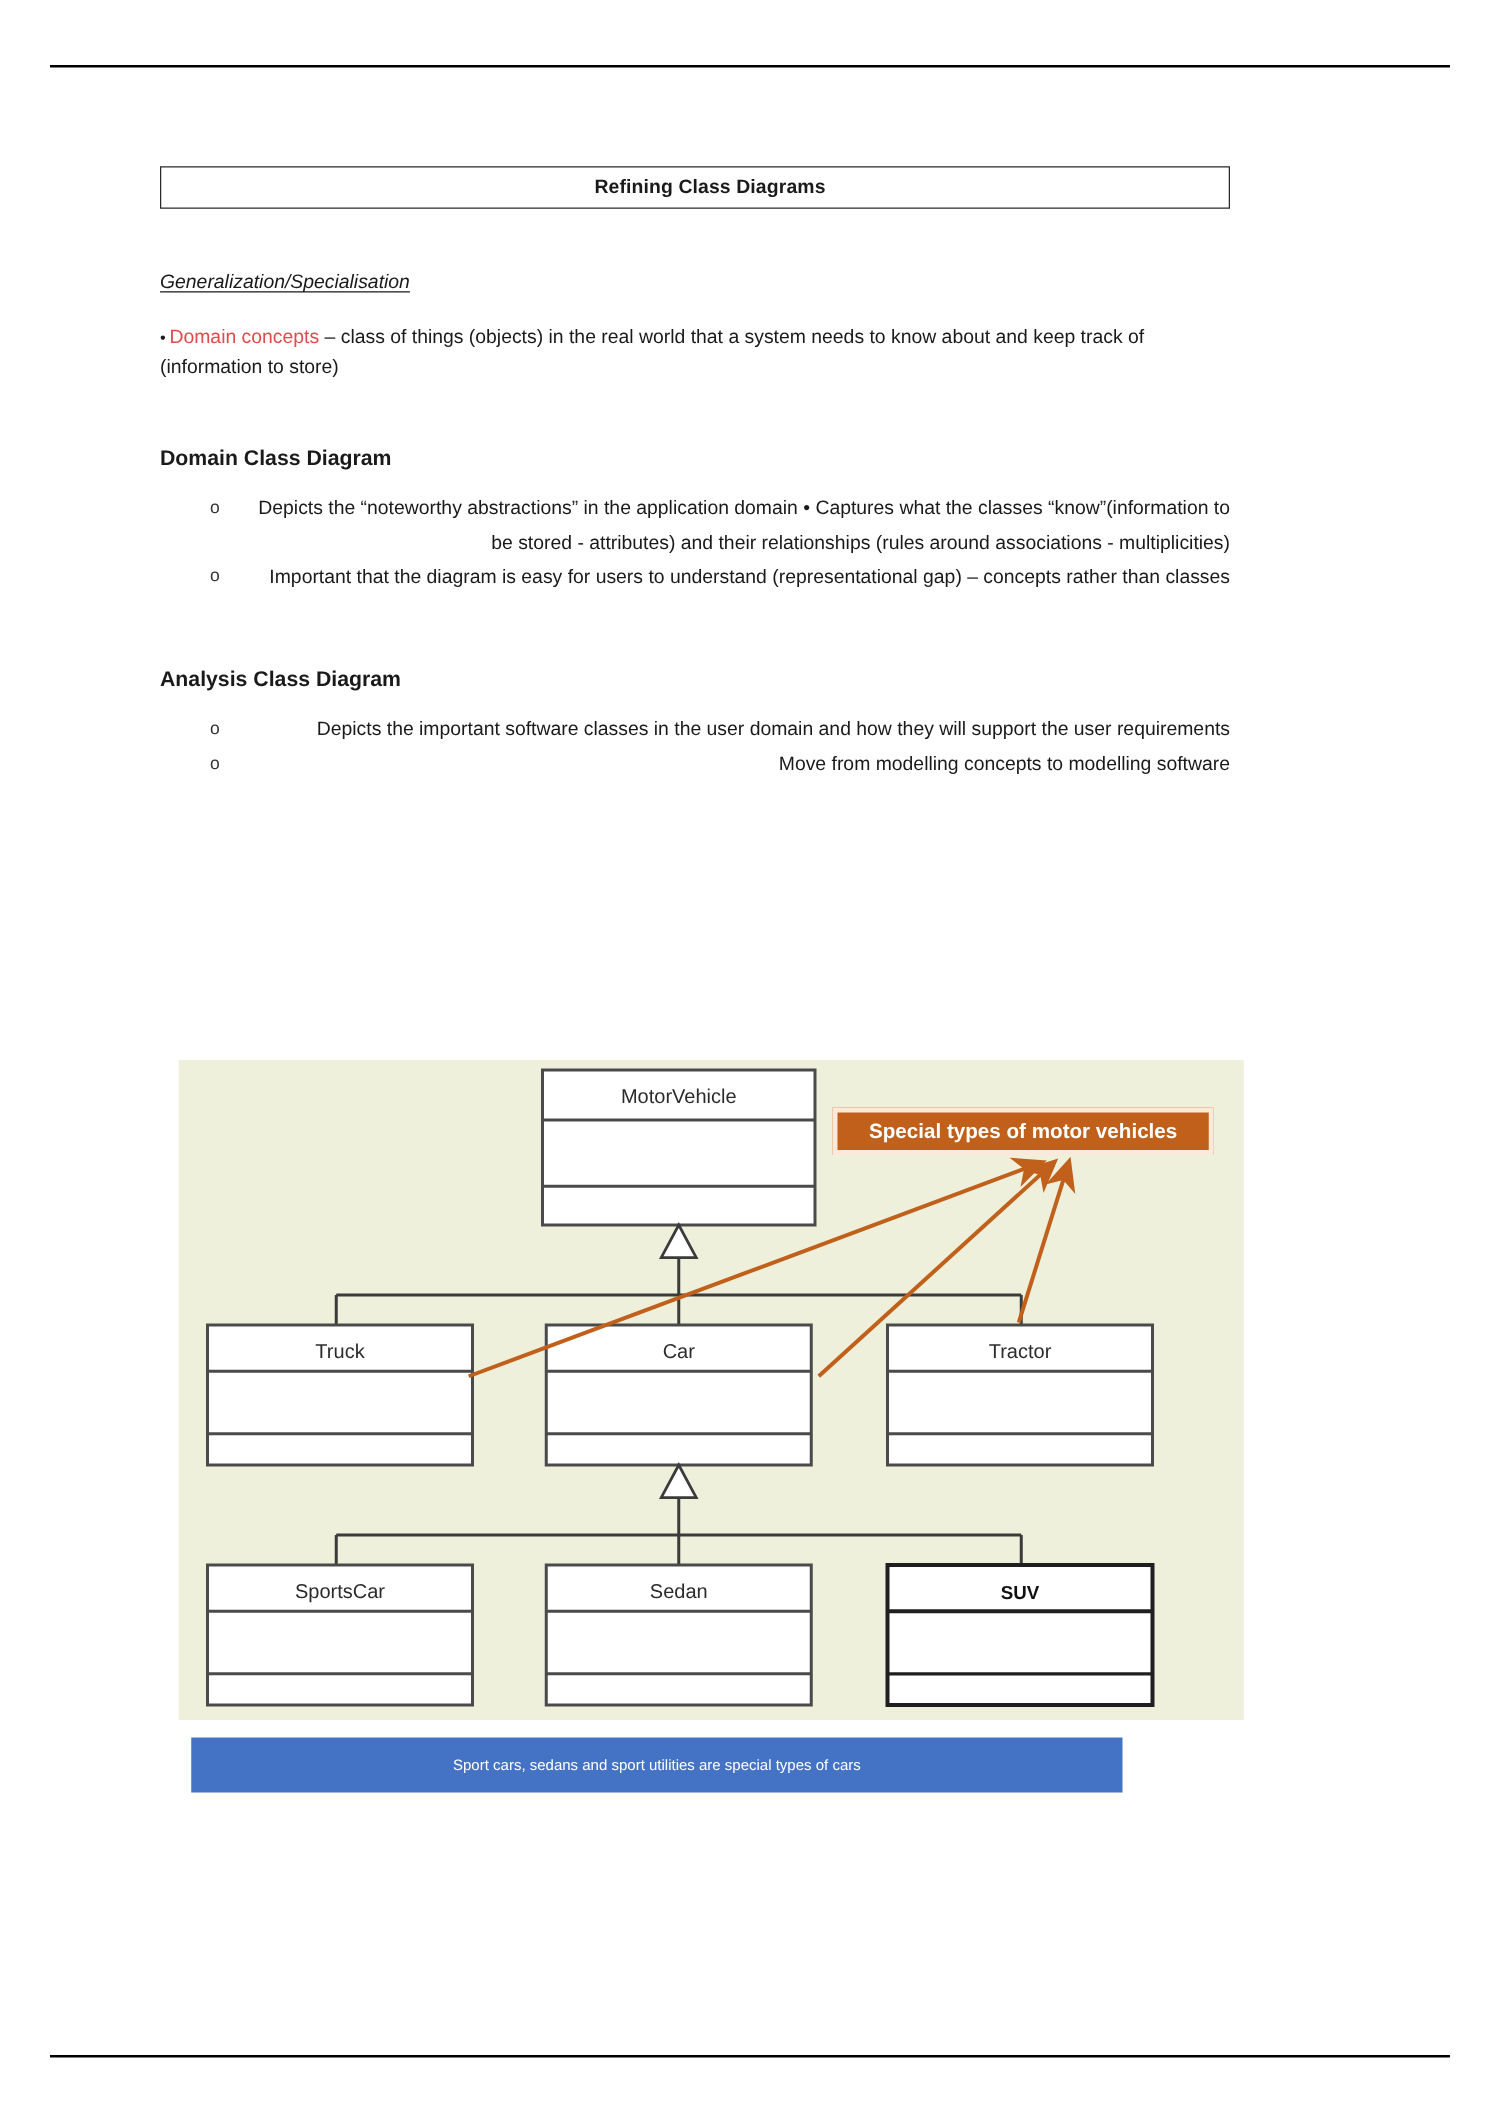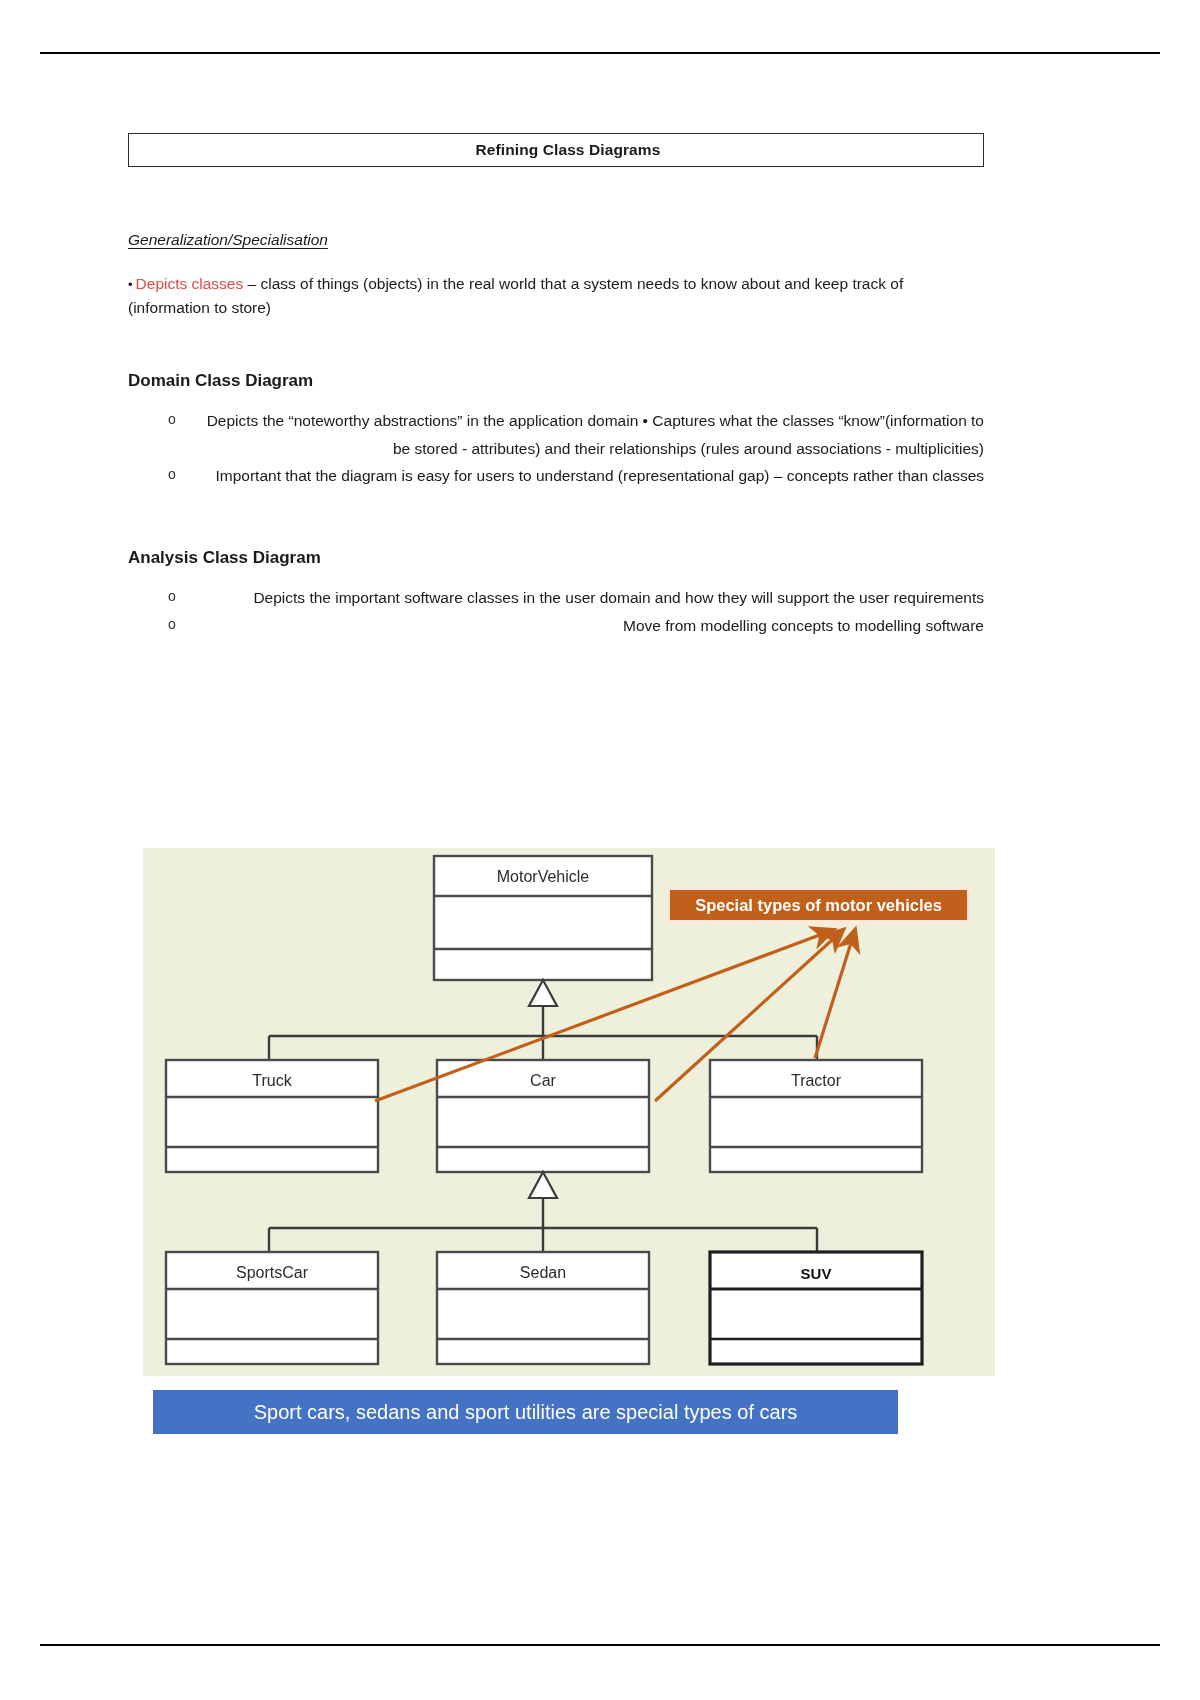--- a/index.html
+++ b/index.html
@@ -44,21 +44,21 @@
     line-height: 32px;
     text-align: center;
     font-weight: bold;
     font-size: 15.5px;
     letter-spacing: .1px;
     padding-left: 24px;
   }
 
   
   .sec-underline {
-    margin-top: 64px;
+    margin-top: 50px;
     font-style: italic;
     font-size: 15.5px;
     text-decoration: underline;
     text-underline-offset: 3px;
     display: inline-block;
   }
 
   .para {
     margin-top: 23px;
     font-size: 15.5px;
@@ -134,40 +134,40 @@
 
   
   .banner-blue {
     position: absolute;
     left: 153px;
     top: 1390px;
     width: 745px;
     height: 44px;
     background: #4472c4;
     color: #ffffff;
-    font-size: 20px;
+    font-size: 12px;
     display: flex;
     align-items: center;
     justify-content: center;
   }
 </style>
 </head>
 <body>
 
 <div class="page-rule top"></div>
 <div class="page-rule bottom"></div>
 
 <div class="content">
 
   <div class="title-box">Refining Class Diagrams</div>
 
   <div class="sec-underline">Generalization/Specialisation</div>
 
   <div class="para">
-    <span class="bullet-dot">•</span><span class="hl-red">Depicts classes</span><span> – class of things (objects) in the real world that a system needs to know about and keep track of (information to store)</span>
+    <span class="bullet-dot">•</span><span class="hl-red">Domain concepts</span><span> – class of things (objects) in the real world that a system needs to know about and keep track of (information to store)</span>
   </div>
 
   <div class="sub-head">Domain Class Diagram</div>
   <ul class="circles">
     <li>Depicts the “noteworthy abstractions” in the application domain • Captures what the classes “know”(information to be stored - attributes) and their relationships (rules around associations - multiplicities)</li>
     <li>Important that the diagram is easy for users to understand (representational gap) – concepts rather than classes</li>
   </ul>
 
   <div class="sub-head tight">Analysis Class Diagram</div>
   <ul class="circles spaced">

